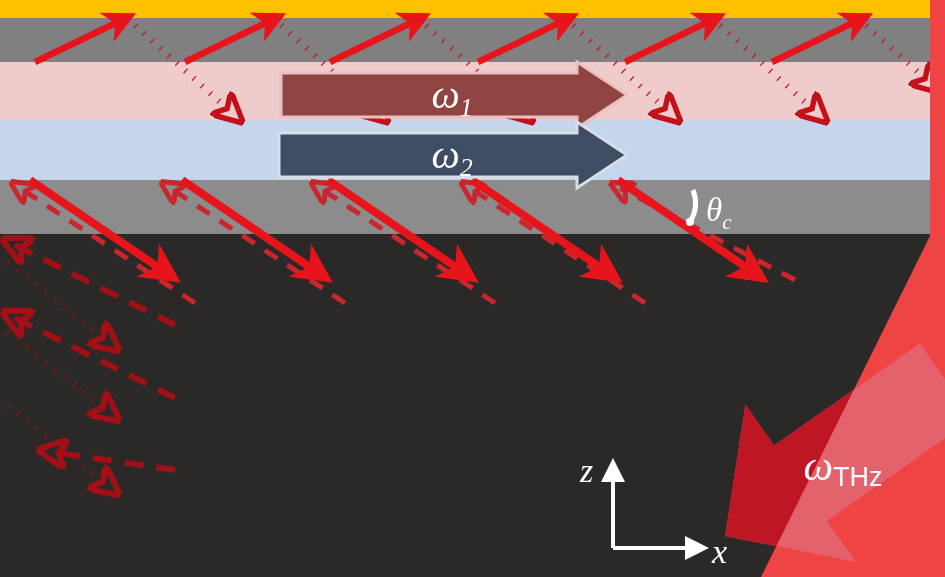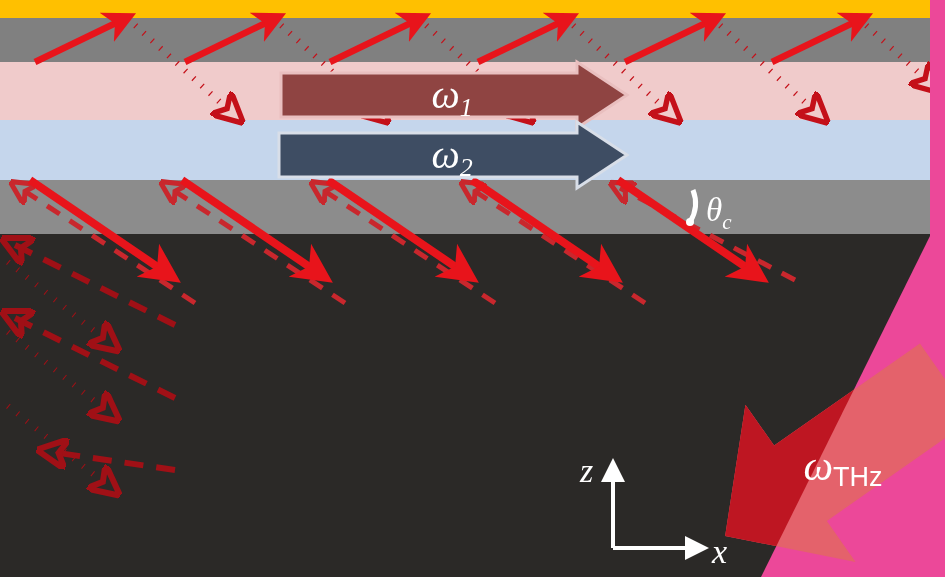--- a/index.html
+++ b/index.html
@@ -5,21 +5,21 @@
   html, body {
     margin: 0;
     padding: 0;
     background: #ffffff;
   }
   #stage {
     position: relative;
     width: 945px;
     height: 577px;
     overflow: hidden;
-    background: #ec4899;
+    background: #ef4444;
     font-family: "Liberation Sans", sans-serif;
   }
   #stage svg {
     position: absolute;
     left: 0;
     top: 0;
   }
   .lbl {
     fill: #ffffff;
     font-family: "Liberation Serif", serif;

